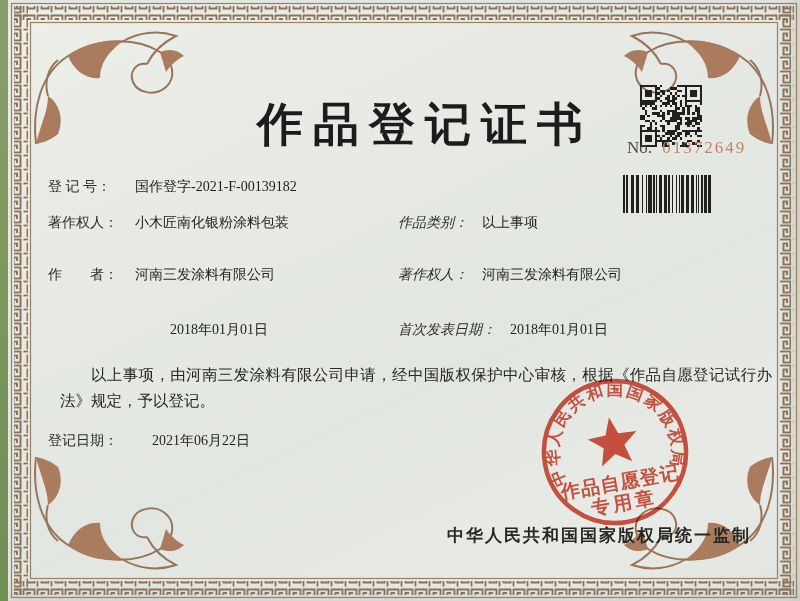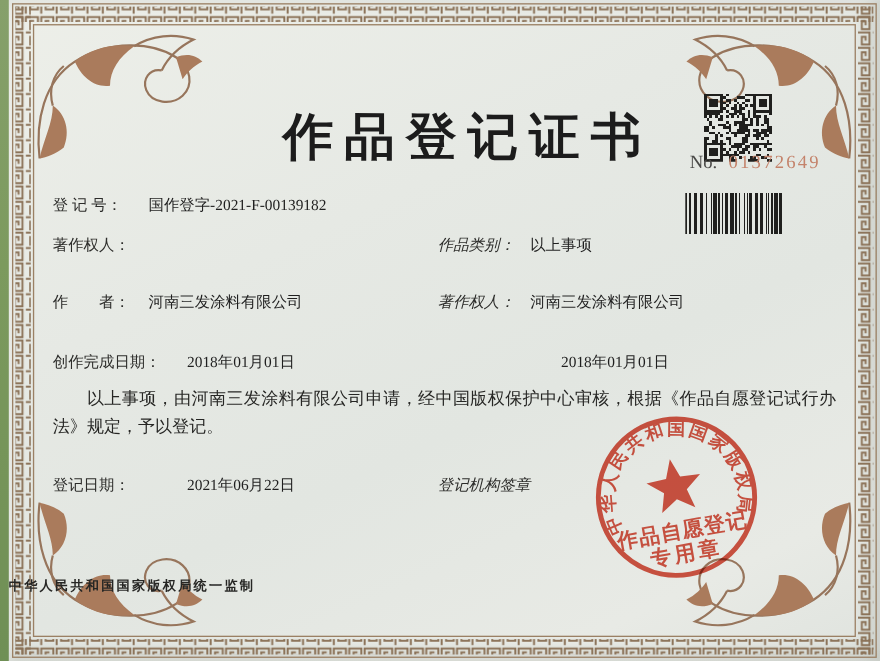--- a/index.html
+++ b/index.html
@@ -24,41 +24,41 @@
   }
   .qr{position:absolute;left:632px;top:85px;width:62px;height:62px;}
   #qr rect,#barcode rect{fill:#20201e;}
   .serial{position:absolute;left:619px;top:138px;font-size:17px;white-space:nowrap;}
   .serial .no{color:#4a4a48;}
   .serial .num{color:#c4836b;letter-spacing:2px;margin-left:6px;}
   .barcode{position:absolute;left:615px;top:175px;width:90px;height:38px;}
   .lbl,.val{position:absolute;font-size:14px;color:#2c2c2a;white-space:nowrap;text-align:right;}
   .val{color:#1f1f1f;}
   .statement{
-    position:absolute;left:40px;top:350px;width:712px;margin:0;
+    position:absolute;left:40px;top:350px;width:712px;margin:12px;
     font-size:15.5px;line-height:26px;color:#262624;text-indent:2em;text-align:justify;
   }
   .footer{
-    position:absolute;left:0;top:524px;width:743px;text-align:left;
-    font-size:12px;font-weight:700;color:#262624;letter-spacing:2px;
+    position:absolute;left:0;top:524px;width:743px;text-align:right;
+    font-size:17px;font-weight:700;color:#262624;letter-spacing:2px;
   }
   .seal{
     position:absolute;left:522px;top:367px;width:170px;height:170px;
     transform:rotate(-10deg);mix-blend-mode:multiply;opacity:.93;
   }
   .sc{fill:none;stroke:#d84a38;stroke-width:4.5;}
   .sf{fill:#d84a38;}
   .ring{font-size:16.5px;font-weight:700;letter-spacing:2.4px;fill:#d84a38;}
   .sl{font-size:19px;font-weight:700;fill:#d84a38;text-anchor:middle;letter-spacing:1px;}
   .sl2{font-size:19px;font-weight:700;fill:#d84a38;text-anchor:middle;letter-spacing:3px;}
   
   .y-regno{top:178px;}  .y-name{top:214px;}  .y-author{top:266px;}
   .y-dates{top:321px;}  .y-regdate{top:432px;}
   .x-l1{left:40px;} .x-v1{left:127px;} .x-l2{left:390px;font-style:italic;} .x-v2{left:474px;}
-  .x-v1d{left:162px;} .x-v2d{left:502px;} .x-v1r{left:162px;}
+  .x-v1d{left:162px;} .x-v2d{left:502px;} .x-v1r{left:144px;}
 </style>
 </head>
 <body>
 
 <div class="certificate">
 
   <svg class="frame" viewBox="0 0 792 601">
     <defs>
       <pattern id="mh" width="14" height="14" patternUnits="userSpaceOnUse">
         <path d="M1.5,12.5 L1.5,1.5 L12.5,1.5 L12.5,8.5 L5.5,8.5 L5.5,5 L9,5" fill="none" stroke="#8b7258" stroke-width="1.8"></path>
@@ -440,37 +440,37 @@
       <rect x="75" y="0" width="1" height="38"></rect>
       <rect x="78" y="0" width="2" height="38"></rect>
       <rect x="81" y="0" width="3" height="38"></rect>
       <rect x="85" y="0" width="3" height="38"></rect>
     </svg>
 
   <span class="lbl y-regno x-l1">登 记 号：</span>
   <span class="val y-regno x-v1">国作登字-2021-F-00139182</span>
 
   <span class="lbl y-name x-l1">著作权人：</span>
+  <span class="val y-name x-v1">小木匠南化银粉涂料包装</span>
   <span class="lbl y-name x-l2">作品类别：</span>
   <span class="val y-name x-v2">以上事项</span>
 
   <span class="lbl y-author x-l1">作　　者：</span>
   <span class="val y-author x-v1">河南三发涂料有限公司</span>
   <span class="lbl y-author x-l2">著作权人：</span>
   <span class="val y-author x-v2">河南三发涂料有限公司</span>
 
-  <span class="lbl y-dates x-l1">创作完成日期：</span>
   <span class="val y-dates x-v1d">2018年01月01日</span>
+  <span class="lbl y-dates x-l2">首次发表日期：</span>
   <span class="val y-dates x-v2d">2018年01月01日</span>
 
   <p class="statement">以上事项，由河南三发涂料有限公司申请，经中国版权保护中心审核，根据《作品自愿登记试行办法》规定，予以登记。</p>
 
   <span class="lbl y-regdate x-l1">登记日期：</span>
   <span class="val y-regdate x-v1r">2021年06月22日</span>
-  <span class="lbl y-regdate x-l2">登记机构签章</span>
 
   <svg class="seal" viewBox="0 0 170 170">
     <defs>
       <path id="arc" d="M33.3,109.1 A57,57 0 1 1 136.7,109.1" fill="none"></path>
     </defs>
     <circle class="sc" cx="85" cy="85" r="71"></circle>
     <polygon class="sf" points="85,50 91.5,67.1 109.7,68 95.5,79.4 100.3,97 85,87 69.7,97 74.5,79.4 60.3,68 78.5,67.1"></polygon>
     <text class="ring"><textPath href="#arc" startOffset="2">中华人民共和国国家版权局</textPath></text>
     <text class="sl" x="85" y="122">作品自愿登记</text>
     <text class="sl2" x="85" y="143">专用章</text>

